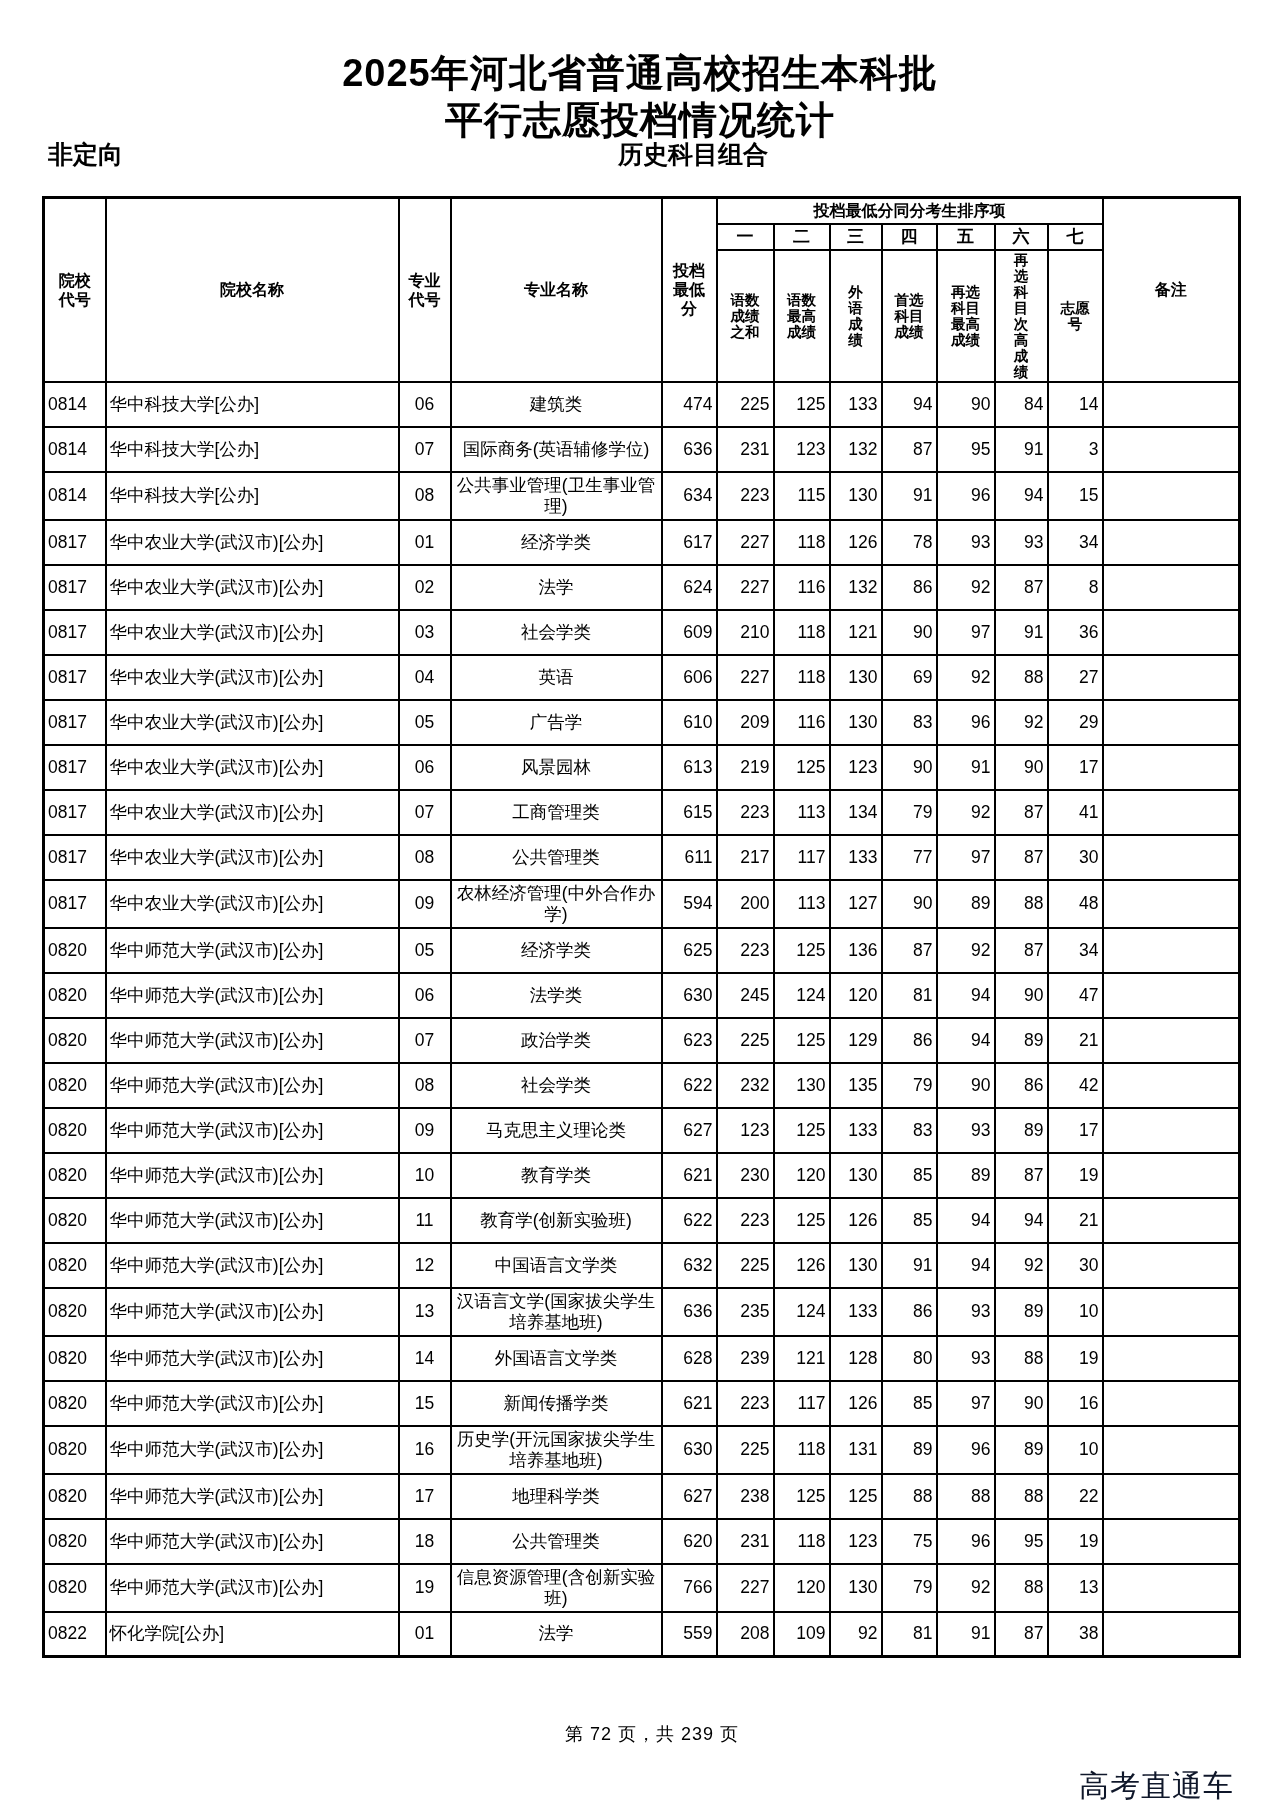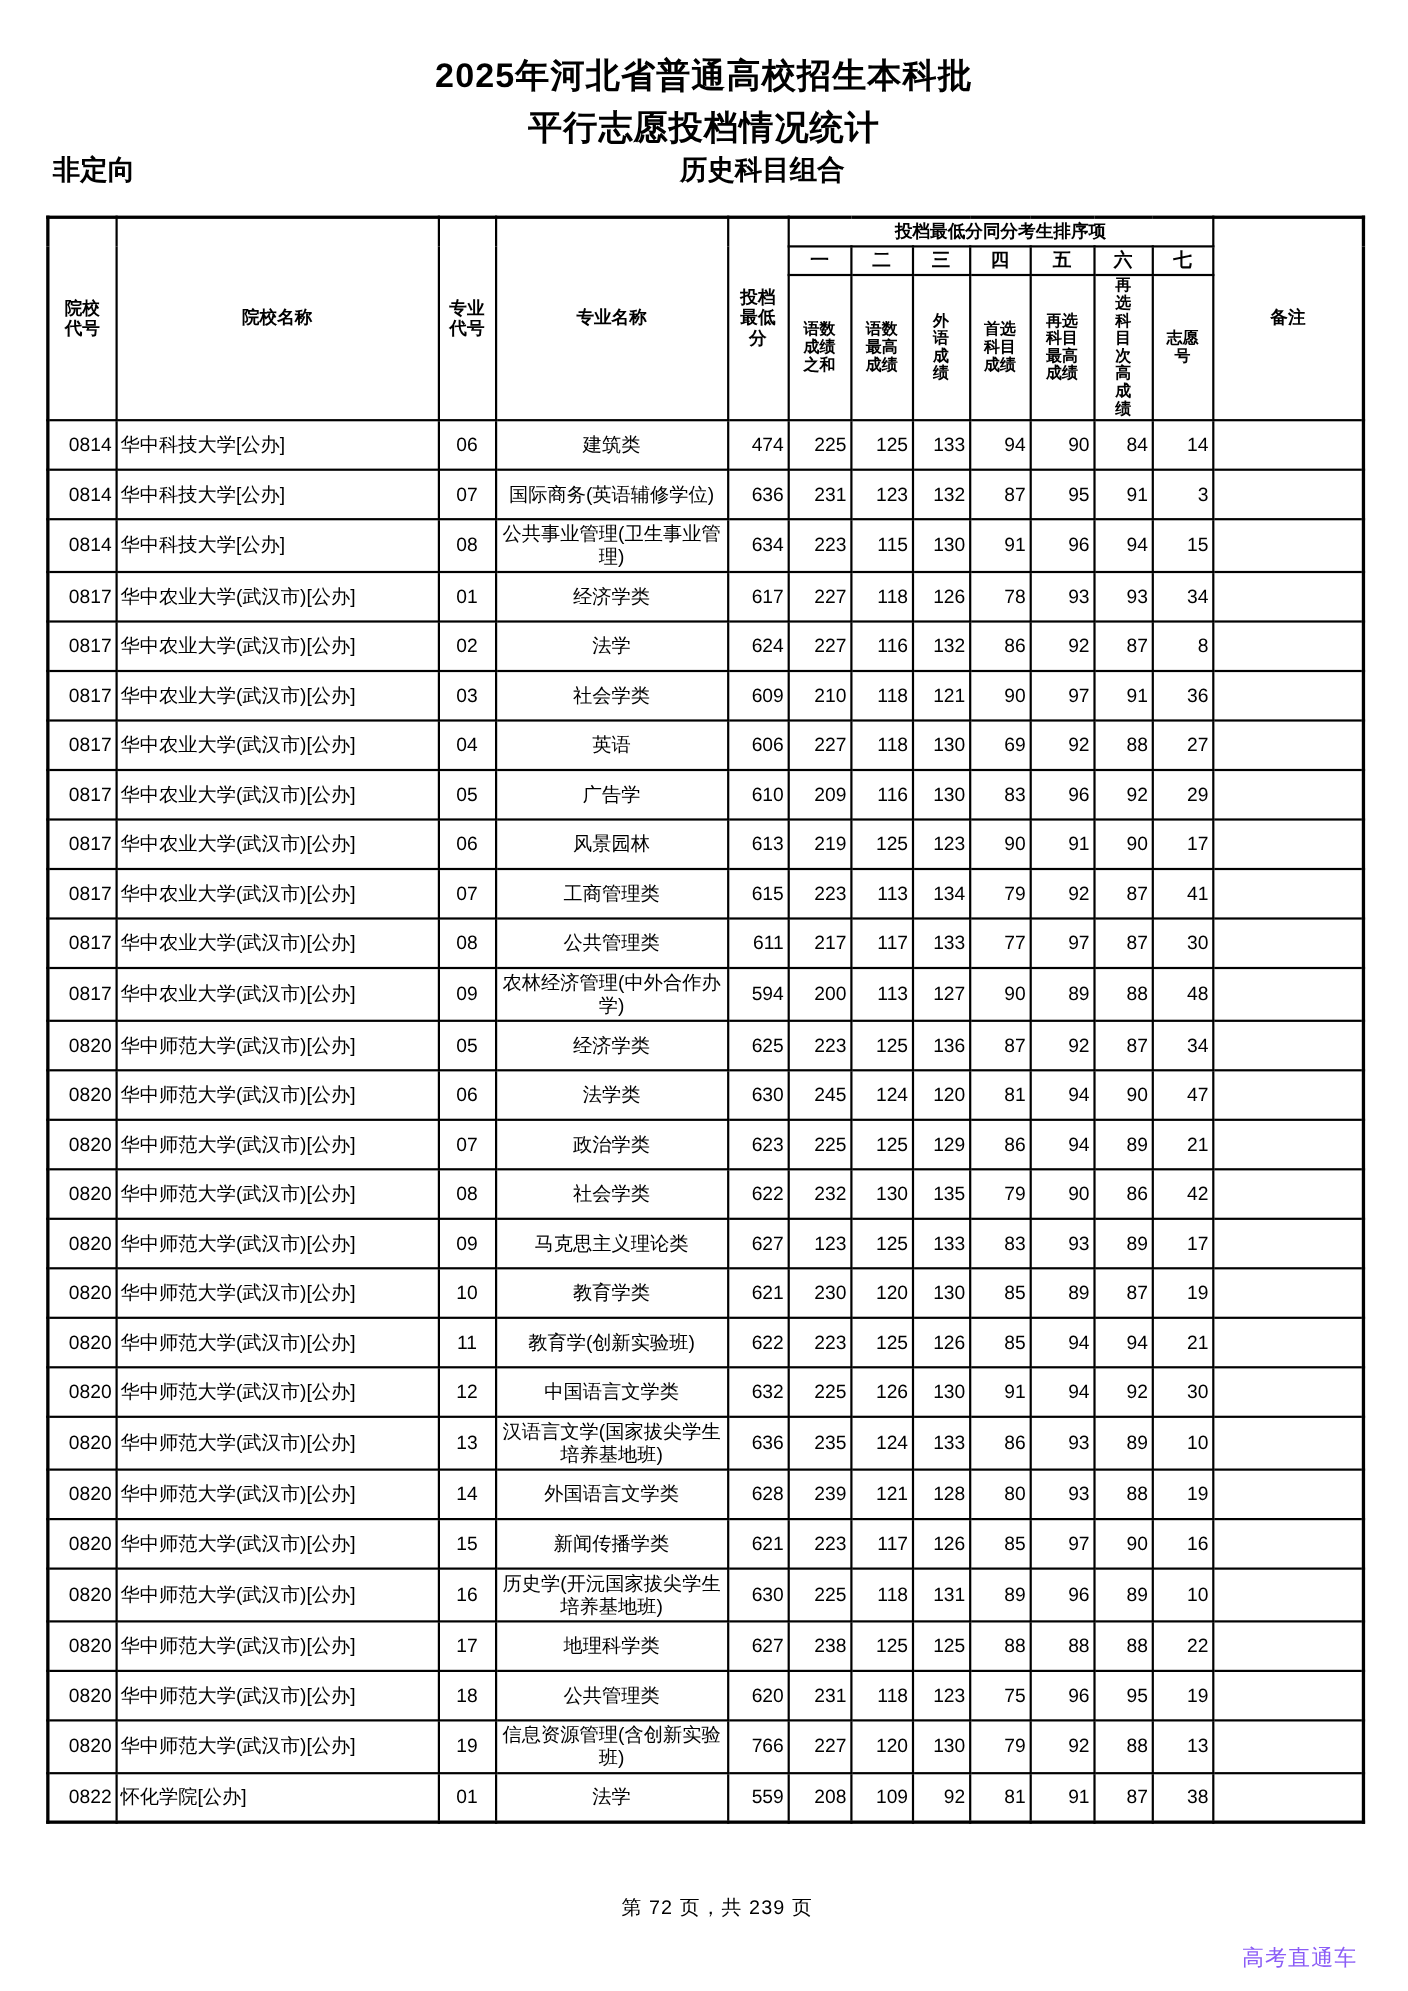--- a/index.html
+++ b/index.html
@@ -6,21 +6,21 @@
   html, body { margin: 0; padding: 0; }
   body {
     width: 1280px; height: 1810px;
     background: #ffffff; color: #000;
     font-family: "Liberation Sans", "DejaVu Sans", sans-serif;
   }
   .page { position: relative; width: 1280px; height: 1810px; overflow: hidden; background: #fff; }
 
   .title1, .title2 {
     position: absolute; left: 0; width: 100%;
-    text-align: center; font-weight: bold; font-size: 31px; letter-spacing: 1px;
+    text-align: center; font-weight: bold; font-size: 38px; letter-spacing: 1px;
   }
   .title1 { top: 48px; }
   .title2 { top: 95px; }
 
   .label-left, .label-right {
     position: absolute; top: 138px; font-weight: bold; font-size: 25px;
   }
   .label-left { left: 48px; }
   .label-right { left: 618px; }
 
@@ -36,34 +36,34 @@
     vertical-align: middle;
   }
   thead th { font-weight: bold; font-size: 17px; line-height: 19px; text-align: center; }
   tr.h1 th { height: 26px; font-size: 16px; }
   tr.h2 th { height: 26px; }
   tr.h3 th { font-size: 14.5px; line-height: 16px; height: 66px; padding: 1px 12px; }
   .pre { white-space: pre-line; }
 
   tbody td { font-size: 17.5px; line-height: 21px; border-top-width: 3px; border-bottom-width: 3px; }
   tbody tr { height: 45px; }
-  td.c-code { text-align: right; }
+  td.c-code { text-align: left; }
   td.c-name { text-align: left; padding-left: 4px; }
   td.m-code { text-align: center; }
   td.m-name { text-align: center; padding-left: 4px; }
   td.num  { text-align: right; padding-right: 6px; }
   td.remark { }
 
   .footer {
     position: absolute; top: 1722px; left: 12px; width: 100%;
     text-align: center; font-size: 18px; letter-spacing: 1px;
   }
   .watermark {
     position: absolute; top: 1766px; right: 46px;
-    font-size: 20px; color: #8b5cf6; letter-spacing: 1px;
+    font-size: 30px; color: #0f172a; letter-spacing: 1px;
   }
 </style>
 </head>
 <body>
 
 <div class="page">
 
   <div class="title1">2025年河北省普通高校招生本科批</div>
   <div class="title2">平行志愿投档情况统计</div>
 

